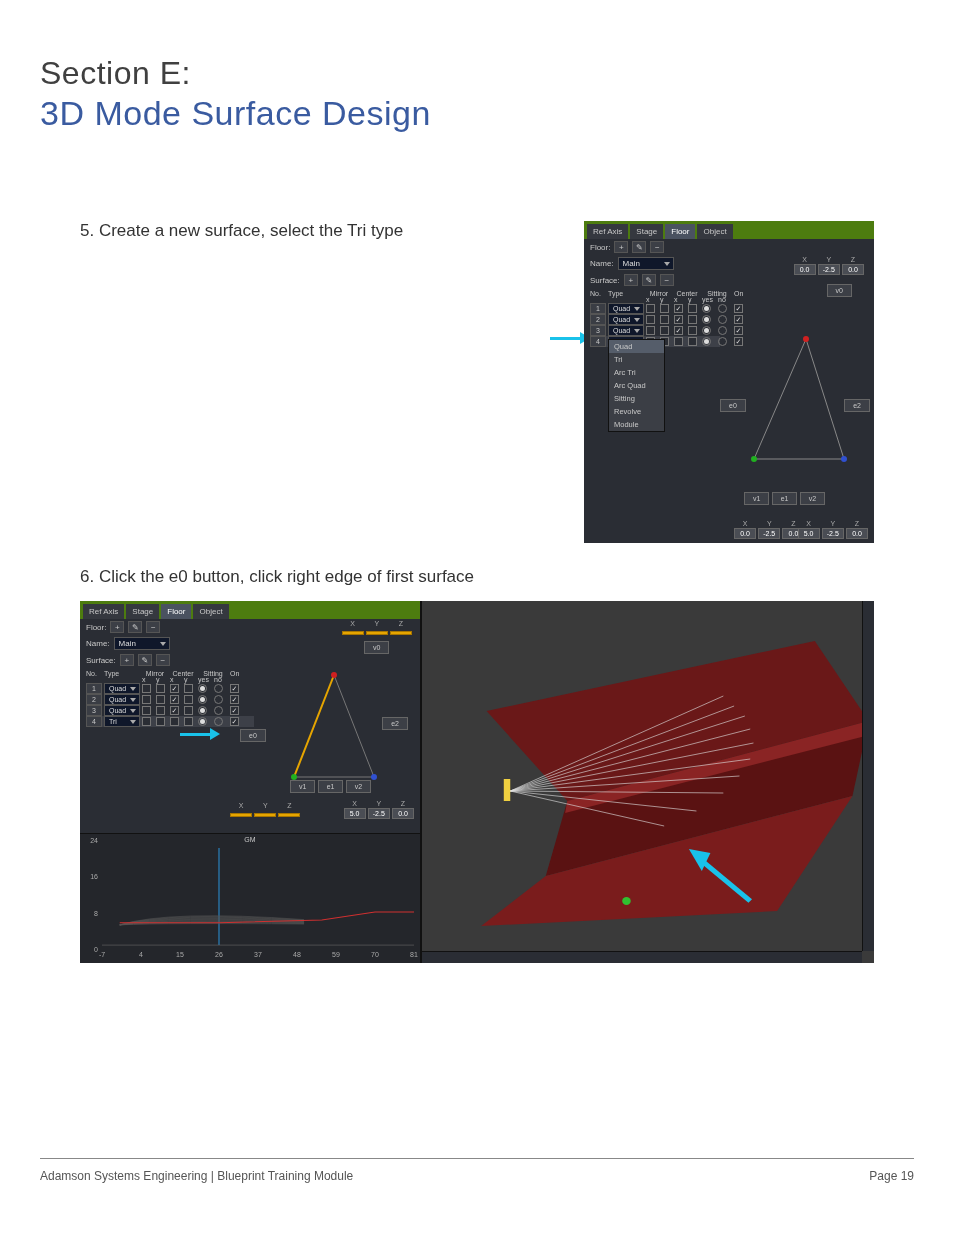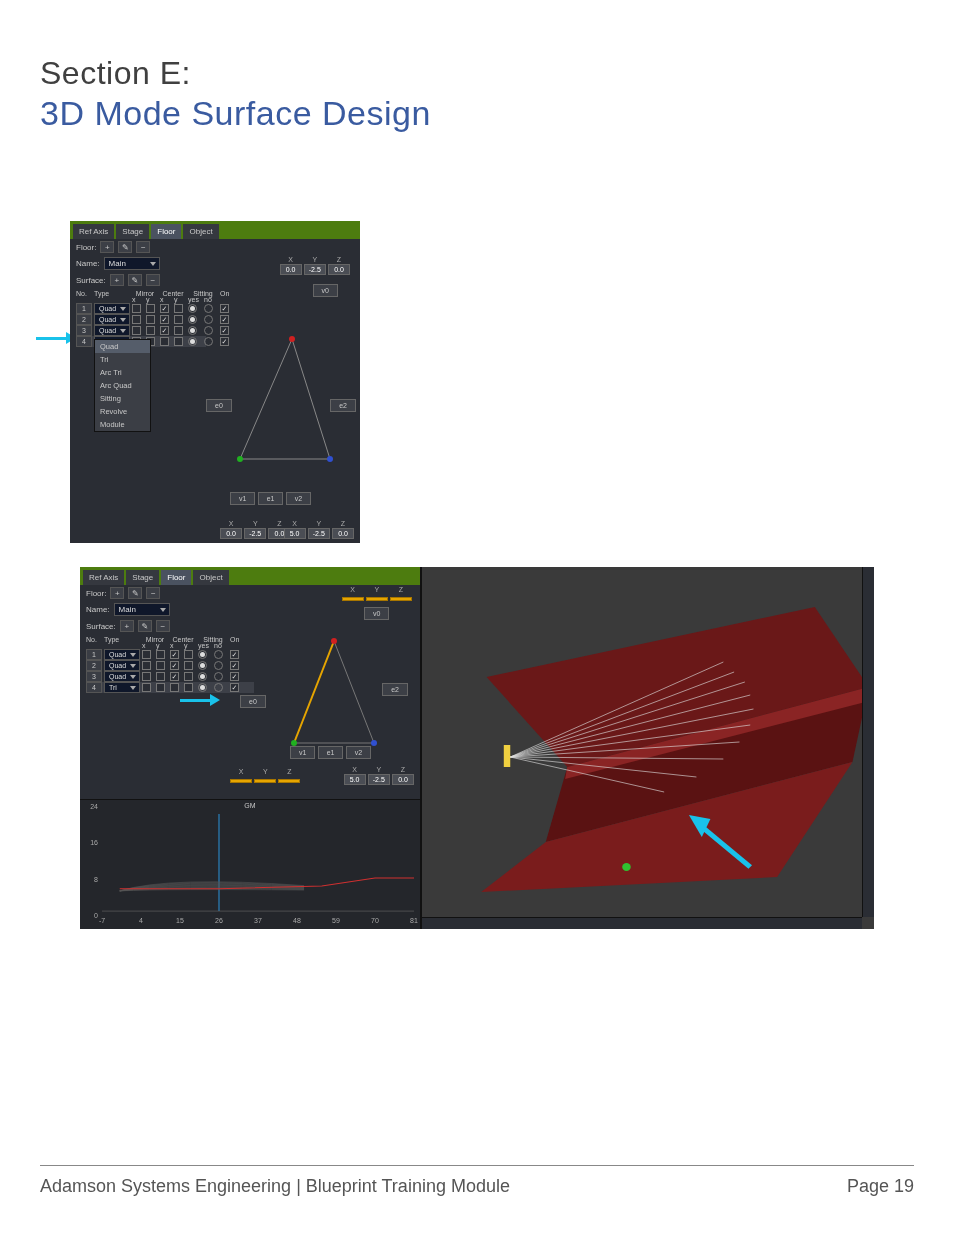--- a/index.html
+++ b/index.html
@@ -68,29 +68,30 @@
   .fig2-left .upper { height: 222px; position: relative; }
   .fig2-left .diagram2 { position: absolute; top: 56px; left: 194px; width: 130px; height: 140px; }
   .fig2-left .lower { position: absolute; left: 0; right: 0; bottom: 0; height: 130px; background: #24262b; border-top: 1px solid #111; }
   .chart-area { position: absolute; left: 22px; right: 6px; top: 6px; bottom: 6px; }
   .chart-axis { stroke: #666; stroke-width: 0.6; }
   .chart-series { stroke: #555; stroke-width: 0.5; fill: none; }
   .chart-red { stroke: #d03030; stroke-width: 1; fill: none; }
   .chart-blue { stroke: #2a7fb8; stroke-width: 1.2; }
 
   
-  .footer { position: absolute; left: 40px; right: 40px; bottom: 38px; border-top: 1px solid #888; padding-top: 10px; display: flex; justify-content: space-between; font-size: 18px; color: #555; }
+  .footer { position: absolute; left: 40px; right: 40px; bottom: 52px; border-top: 1px solid #888; padding-top: 10px; display: flex; justify-content: space-between; font-size: 12px; color: #555; }
 </style>
 </head>
 <body>
 
 <h1>Section E:</h1>
 <h2>3D Mode Surface Design</h2>
 
 <div class="row5">
+  <p class="step">5. Create a new surface, select the Tri type</p>
 
   <div class="fig1-wrap">
 
     <div class="arrow-cyan" style="top:112px; left:-4px;">
       <div class="shaft"></div>
         <div class="head"></div>
     </div>
 
     <div class="fig1 ui-panel">
 
@@ -257,20 +258,21 @@
           <span class="xyz-box">5.0</span>
           <span class="xyz-box">-2.5</span>
           <span class="xyz-box">0.0</span>
         </div>
       </div>
     </div>
   </div>
 </div>
 
 <div class="row6">
+  <p class="step">6. Click the e0 button, click right edge of first surface</p>
 
   <div class="fig2-wrap">
     <div class="fig2 ui-panel">
 
       <div class="fig2-left">
         <div class="upper">
           <div class="tabs">
             <div class="tab">Ref Axis</div>
             <div class="tab">Stage</div>
             <div class="tab on">Floor</div>

